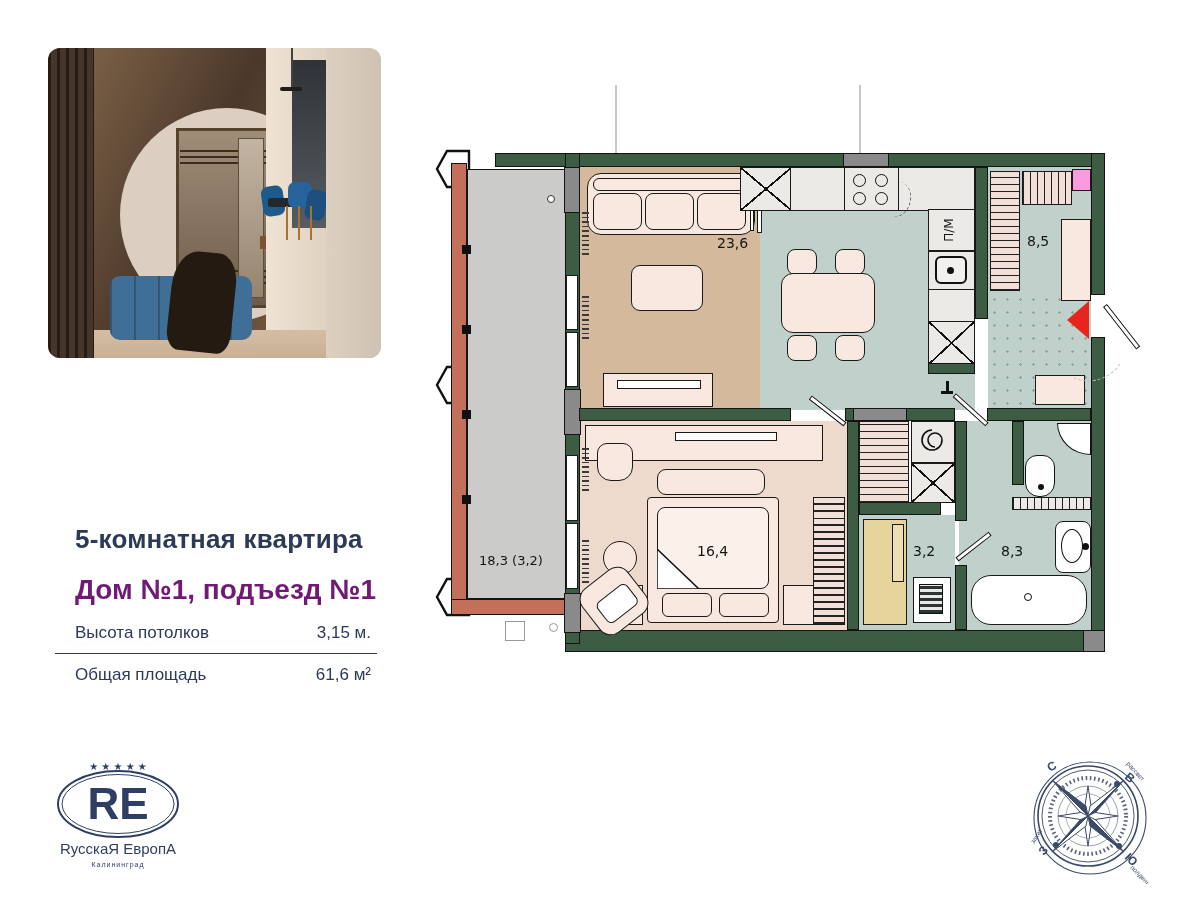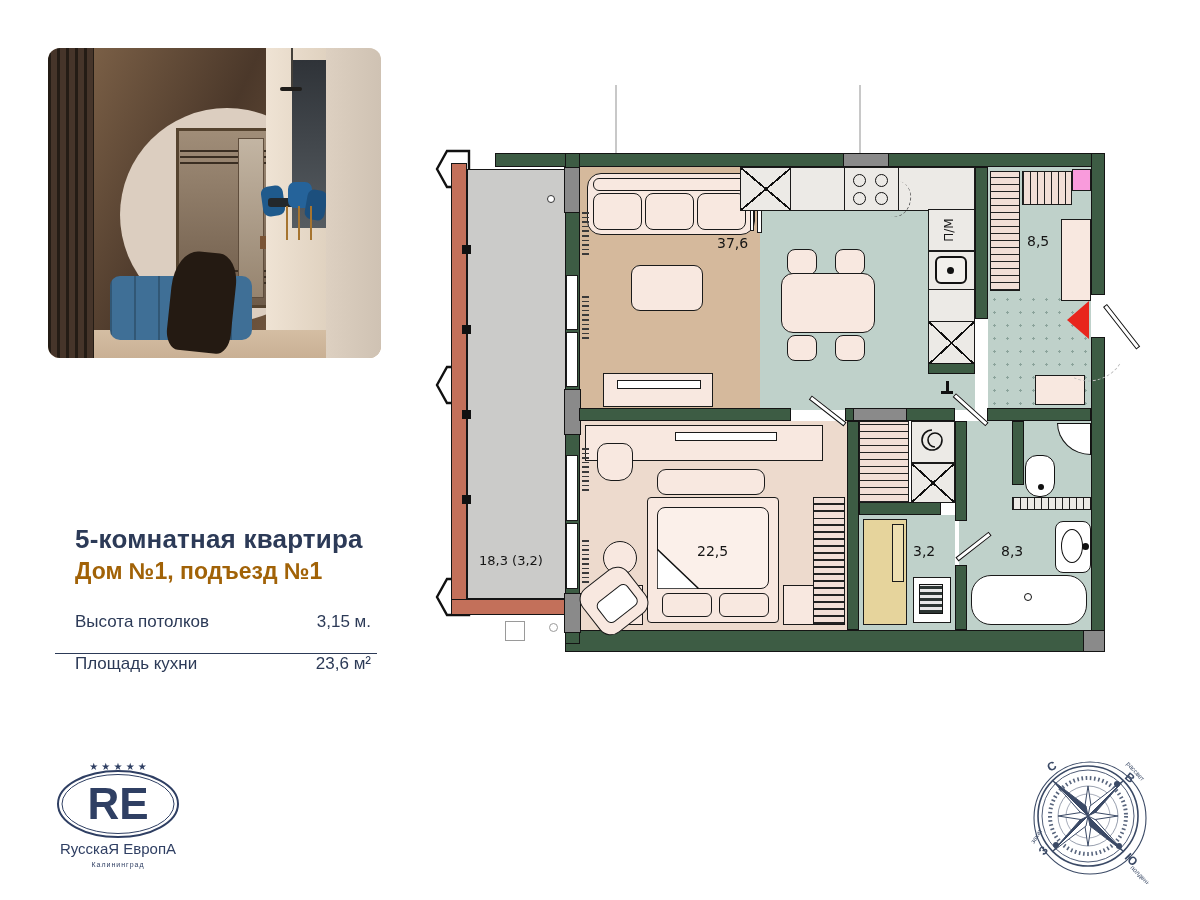--- a/index.html
+++ b/index.html
@@ -2,23 +2,23 @@
 <html><head>
 <meta charset="utf-8">
 <style>
   html,body{margin:0;padding:0;}
   body{width:1200px;height:900px;background:#ffffff;position:relative;overflow:hidden;
        font-family:"Liberation Sans",sans-serif;}
   .abs{position:absolute;box-sizing:border-box;}
   
   .photo{left:48px;top:48px;width:333px;height:310px;border-radius:12px;overflow:hidden;background:#e8dccd;}
   .title{left:75px;top:524px;font-size:26px;font-weight:700;color:#2c3a57;letter-spacing:.2px;}
-  .subtitle{left:75px;top:558px;font-size:23px;font-weight:700;color:#a16207;}
+  .subtitle{left:75px;top:574px;font-size:28px;font-weight:700;color:#701a75;}
   .specs{left:55px;top:612px;width:322px;}
-  .spec-row{display:flex;justify-content:space-between;align-items:flex-start;height:41px;
+  .spec-row{display:flex;justify-content:space-between;align-items:center;height:41px;
             padding:0 6px 0 20px;border-bottom:1.6px solid #2c3a57;}
   .spec-row:last-child{border-bottom:none;}
   .spec-label,.spec-value{font-size:17px;color:#2c3a57;}
   
   .plan{left:435px;top:125px;width:705px;height:575px;}
   .w{background:#3d5c44;border:1.6px solid #141414;}
   .furn{background:#f8e8e0;border:1.5px solid #1a1a1a;}
   .white{background:#ffffff;border:1.5px solid #1a1a1a;}
   .cell{background:#eceae6;border:1.5px solid #1a1a1a;}
   .gray{background:#8a8a8a;border:1.5px solid #141414;}
@@ -71,22 +71,22 @@
 
 <div class="abs title">5-комнатная квартира</div>
 <div class="abs subtitle">Дом №1, подъезд №1</div>
 
 <div class="abs specs">
   <div class="spec-row">
     <span class="spec-label">Высота потолков</span>
     <span class="spec-value">3,15 м.</span>
   </div>
   <div class="spec-row">
-    <span class="spec-label">Площадь кухни</span>
-    <span class="spec-value">23,6 м²</span>
+    <span class="spec-label">Общая площадь</span>
+    <span class="spec-value">61,6 м²</span>
   </div>
 </div>
 
 <div class="abs plan">
 
   <div class="abs leader" style="left:180px;top:-40px;height:70px;"></div>
   <div class="abs leader" style="left:424px;top:-40px;height:70px;"></div>
 
   <svg class="abs" style="left:0;top:24px;" width="36" height="40">
       <polygon points="34,2 12,2 2,20 12,38 34,38" fill="#fff" stroke="#111" stroke-width="2.4"></polygon>
@@ -148,21 +148,21 @@
   <div class="abs furn" style="left:152px;top:48px;width:168px;height:62px;border-radius:14px;"></div>
   <div class="abs furn" style="left:158px;top:53px;width:156px;height:13px;border-radius:6px;"></div>
   <div class="abs furn" style="left:158px;top:68px;width:49px;height:37px;border-radius:8px;"></div>
   <div class="abs furn" style="left:210px;top:68px;width:49px;height:37px;border-radius:8px;"></div>
   <div class="abs furn" style="left:262px;top:68px;width:49px;height:37px;border-radius:8px;"></div>
   <div class="abs white" style="left:322px;top:52px;width:5px;height:56px;"></div>
   <div class="abs white" style="left:315px;top:54px;width:4px;height:52px;"></div>
   <div class="abs furn" style="left:196px;top:140px;width:72px;height:46px;border-radius:9px;"></div>
   <div class="abs furn" style="left:168px;top:248px;width:110px;height:34px;"></div>
   <div class="abs white" style="left:182px;top:255px;width:84px;height:9px;"></div>
-  <div class="abs lbl" style="left:282px;top:110px;">37,6</div>
+  <div class="abs lbl" style="left:282px;top:110px;">23,6</div>
   <div class="abs zig" style="left:147px;top:84px;height:46px;"></div>
   <div class="abs zig" style="left:147px;top:168px;height:46px;"></div>
 
   <div class="abs cell xbg" style="left:305px;top:42px;width:52px;height:44px;"></div>
   <div class="abs cell" style="left:355px;top:42px;width:56px;height:44px;"></div>
   <div class="abs cell" style="left:409px;top:42px;width:56px;height:44px;">
     <div class="abs" style="left:8px;top:6px;width:13px;height:13px;border:1.6px solid #111;border-radius:50%;"></div>
     <div class="abs" style="left:30px;top:6px;width:13px;height:13px;border:1.6px solid #111;border-radius:50%;"></div>
     <div class="abs" style="left:8px;top:24px;width:13px;height:13px;border:1.6px solid #111;border-radius:50%;"></div>
     <div class="abs" style="left:30px;top:24px;width:13px;height:13px;border:1.6px solid #111;border-radius:50%;"></div>
@@ -201,21 +201,21 @@
 
   <div class="abs furn" style="left:150px;top:300px;width:238px;height:36px;"></div>
   <div class="abs white" style="left:240px;top:307px;width:102px;height:9px;"></div>
   <div class="abs furn" style="left:162px;top:318px;width:36px;height:38px;border-radius:10px 10px 14px 14px;"></div>
   <div class="abs furn" style="left:222px;top:344px;width:108px;height:26px;border-radius:9px;"></div>
   <div class="abs furn" style="left:212px;top:372px;width:132px;height:126px;border-radius:4px;"></div>
   <div class="abs" style="left:222px;top:382px;width:112px;height:82px;background:#fbf0ea;border:1.5px solid #1a1a1a;border-radius:8px;"></div>
   <svg class="abs" style="left:222px;top:424px;" width="42" height="40">
       <polygon points="0,0 42,40 0,40" fill="#fff" stroke="#111" stroke-width="1.5"></polygon>
     </svg>
-  <div class="abs lbl" style="left:262px;top:418px;">22,5</div>
+  <div class="abs lbl" style="left:262px;top:418px;">16,4</div>
   <div class="abs furn" style="left:227px;top:468px;width:50px;height:24px;border-radius:6px;"></div>
   <div class="abs furn" style="left:284px;top:468px;width:50px;height:24px;border-radius:6px;"></div>
   <div class="abs furn" style="left:176px;top:460px;width:32px;height:40px;"></div>
   <div class="abs furn" style="left:348px;top:460px;width:32px;height:40px;"></div>
   <div class="abs furn" style="left:168px;top:416px;width:34px;height:34px;border-radius:50%;"></div>
   <div class="abs furn" style="left:150px;top:448px;width:58px;height:56px;border-radius:14px;transform:rotate(-38deg);">
     <div class="abs white" style="left:10px;top:18px;width:38px;height:26px;border-radius:6px;"></div>
   </div>
   <div class="abs pinkf tick-h" style="left:378px;top:372px;width:32px;height:128px;"></div>
   <div class="abs zig" style="left:147px;top:320px;height:46px;"></div>

